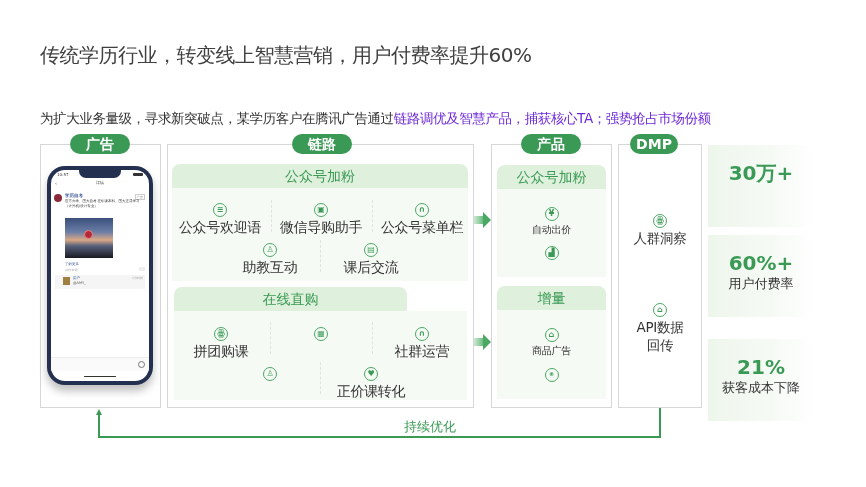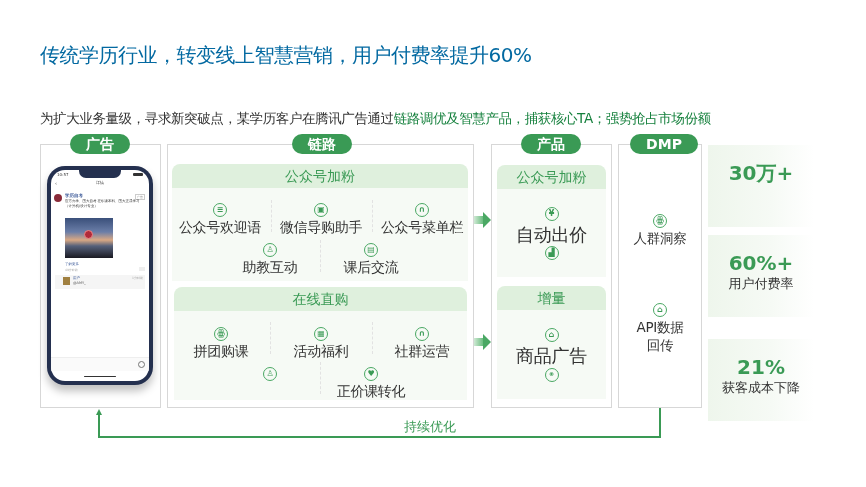--- a/index.html
+++ b/index.html
@@ -1,21 +1,21 @@
 <!DOCTYPE html>
 <html><head>
 <meta charset="utf-8">
 <style>
   * { box-sizing: border-box; margin: 0; padding: 0; }
   html, body { width: 866px; height: 487px; background: #ffffff; overflow: hidden; }
   body { position: relative; font-family: "DejaVu Sans", "Liberation Sans", sans-serif; color: #333; }
 
-  .title { position: absolute; left: 40px; top: 42px; font-size: 20px; color: #0369a1; letter-spacing: -0.5px; white-space: nowrap; }
+  .title { position: absolute; left: 40px; top: 42px; font-size: 20px; color: #404040; letter-spacing: -0.5px; white-space: nowrap; }
   .subtitle { position: absolute; left: 40px; top: 110px; font-size: 13.5px; color: #333; white-space: nowrap; letter-spacing: -0.4px; }
-  .subtitle .hl { color: #15803d; }
+  .subtitle .hl { color: #6d28d9; }
 
   .box { position: absolute; border: 1px solid #d7d7d7; background: #fff; }
   .pill { position: absolute; height: 20px; border-radius: 10px; background: #3a9a55; color: #fff; font-size: 14px; font-weight: bold; text-align: center; line-height: 20px; }
 
   
   .phone { position: absolute; left: 47px; top: 166px; width: 106px; height: 219px; background: #24304f; border-radius: 18px; box-shadow: 0 6px 8px rgba(0,0,0,0.25); }
   .phone-screen { position: absolute; left: 4px; top: 4px; right: 4px; bottom: 4px; background: #fff; border-radius: 14px; overflow: hidden; }
   .notch { position: absolute; left: 28px; top: 0; width: 42px; height: 8px; background: #24304f; border-radius: 0 0 7px 7px; }
   .status-time { position: absolute; left: 6px; top: 2px; font-size: 4px; color: #333; }
   .status-ico { position: absolute; right: 6px; top: 3px; width: 10px; height: 3px; background: #333; border-radius: 1px; }
@@ -40,21 +40,21 @@
   .phone-emoji { position: absolute; right: 4px; bottom: 13px; width: 7px; height: 7px; border: 0.6px solid #777; border-radius: 50%; }
   .home-bar { position: absolute; left: 33px; bottom: 4px; width: 32px; height: 1.5px; background: #333; border-radius: 1px; }
 
   
   .sec-head { position: absolute; height: 24px; background: #dff0dd; border-radius: 8px 8px 0 0; color: #3a9a55; font-size: 14px; text-align: center; line-height: 24px; }
   .sec-body { position: absolute; background: #f6faf5; }
 
   .item { position: absolute; text-align: center; white-space: nowrap; }
   .ico { display: inline-block; width: 14px; height: 14px; border: 1px solid #4aa864; border-radius: 50%; color: #3a9a55; font-size: 8px; line-height: 12px; text-align: center; font-weight: bold; }
   .item .lbl { display: block; font-size: 14px; color: #333; margin-top: 2px; letter-spacing: -0.3px; }
-  .item.small .lbl { font-size: 18px; }
+  .item.small .lbl { font-size: 10px; }
   .vdiv { position: absolute; width: 1px; border-left: 1px dashed #e2e2e2; }
 
   .arrow { position: absolute; width: 0; height: 0; border-top: 8px solid transparent; border-bottom: 8px solid transparent; border-left: 8px solid #4aa864; }
   .arrow-stem { position: absolute; height: 8px; width: 9px; background: linear-gradient(90deg, #cfe9d4, #6bbd80); }
 
   .metric { position: absolute; left: 708px; width: 106px; height: 82px; background: linear-gradient(90deg, #eef6ec 0%, #f6faf5 60%, #ffffff 100%); text-align: center; }
   .metric .val { display: block; font-size: 20px; font-weight: bold; color: #3a9a55; margin-top: 16px; line-height: 24px; }
   .metric .cap { display: block; font-size: 13px; color: #333; line-height: 17px; }
 
   .loop-line { position: absolute; background: #3a9a55; }
@@ -105,27 +105,27 @@
 <div class="sec-body" style="left:172px; top:188px; width:296px; height:93px;"></div>
 <div class="vdiv" style="left:271px; top:200px; height:32px;"></div>
 <div class="vdiv" style="left:372px; top:200px; height:32px;"></div>
 <div class="vdiv" style="left:320px; top:240px; height:32px;"></div>
 <div class="item" style="left:172px; top:197px; width:96px;"><span class="ico">≡</span><span class="lbl">公众号欢迎语</span></div>
 <div class="item" style="left:272px; top:197px; width:98px;"><span class="ico">▣</span><span class="lbl">微信导购助手</span></div>
 <div class="item" style="left:374px; top:197px; width:96px;"><span class="ico">∩</span><span class="lbl">公众号菜单栏</span></div>
 <div class="item" style="left:222px; top:237px; width:96px;"><span class="ico">♙</span><span class="lbl">助教互动</span></div>
 <div class="item" style="left:323px; top:237px; width:96px;"><span class="ico">▤</span><span class="lbl">课后交流</span></div>
 
-<div class="sec-head" style="left:174px; top:287px; width:293px;">在线直购</div>
+<div class="sec-head" style="left:174px; top:287px; width:233px;">在线直购</div>
 <div class="sec-body" style="left:174px; top:311px; width:293px; height:89px;"></div>
 <div class="vdiv" style="left:270px; top:322px; height:32px;"></div>
 <div class="vdiv" style="left:372px; top:322px; height:32px;"></div>
 <div class="vdiv" style="left:320px; top:362px; height:32px;"></div>
 <div class="item" style="left:174px; top:321px; width:94px;"><span class="ico">ꙮ</span><span class="lbl">拼团购课</span></div>
-<div class="item" style="left:272px; top:321px; width:98px;"><span class="ico">▦</span><span class="lbl">活动福利</span></div>
+<div class="item" style="left:272px; top:321px; width:98px;"><span class="ico">▦</span></div>
 <div class="item" style="left:374px; top:321px; width:96px;"><span class="ico">∩</span><span class="lbl">社群运营</span></div>
 <div class="item" style="left:222px; top:361px; width:96px;"><span class="ico">♙</span></div>
 <div class="item" style="left:323px; top:361px; width:96px;"><span class="ico">♥</span><span class="lbl">正价课转化</span></div>
 
 <div class="arrow-stem" style="left:474px; top:216px;"></div>
 <div class="arrow" style="left:483px; top:212px;"></div>
 <div class="arrow-stem" style="left:474px; top:338px;"></div>
 <div class="arrow" style="left:483px; top:334px;"></div>
 
 <div class="box" style="left:491px; top:144px; width:121px; height:264px;"></div>
@@ -135,21 +135,21 @@
 <div class="sec-body" style="left:497px; top:189px; width:109px; height:88px;"></div>
 <div class="item small" style="left:497px; top:201px; width:109px;"><span class="ico">¥</span><span class="lbl">自动出价</span></div>
 <div class="item small" style="left:497px; top:240px; width:109px;"><span class="ico">▟</span></div>
 
 <div class="sec-head" style="left:497px; top:286px; width:109px;">增量</div>
 <div class="sec-body" style="left:497px; top:310px; width:109px; height:89px;"></div>
 <div class="item small" style="left:497px; top:322px; width:109px;"><span class="ico">⌂</span><span class="lbl">商品广告</span></div>
 <div class="item small" style="left:497px; top:362px; width:109px;"><span class="ico">⚭</span></div>
 
 <div class="box" style="left:618px; top:144px; width:84px; height:264px;"></div>
-<div class="pill" style="left:630px; top:134px; width:68px;">DMP</div>
+<div class="pill" style="left:630px; top:134px; width:48px;">DMP</div>
 <div class="item small" style="left:618px; top:208px; width:84px;"><span class="ico">ꙮ</span><span class="lbl" style="font-size:13.5px;">人群洞察</span></div>
 <div class="item small" style="left:618px; top:297px; width:84px;"><span class="ico">⌂</span><span class="lbl" style="font-size:13.5px;">API数据</span><span class="lbl" style="font-size:13.5px; margin-top:0;">回传</span></div>
 
 <div class="metric" style="top:145px;">
     <span class="val">30万+</span>
   </div>
 <div class="metric" style="top:235px;">
     <span class="val">60%+</span>
     <span class="cap">用户付费率</span>
   </div>

